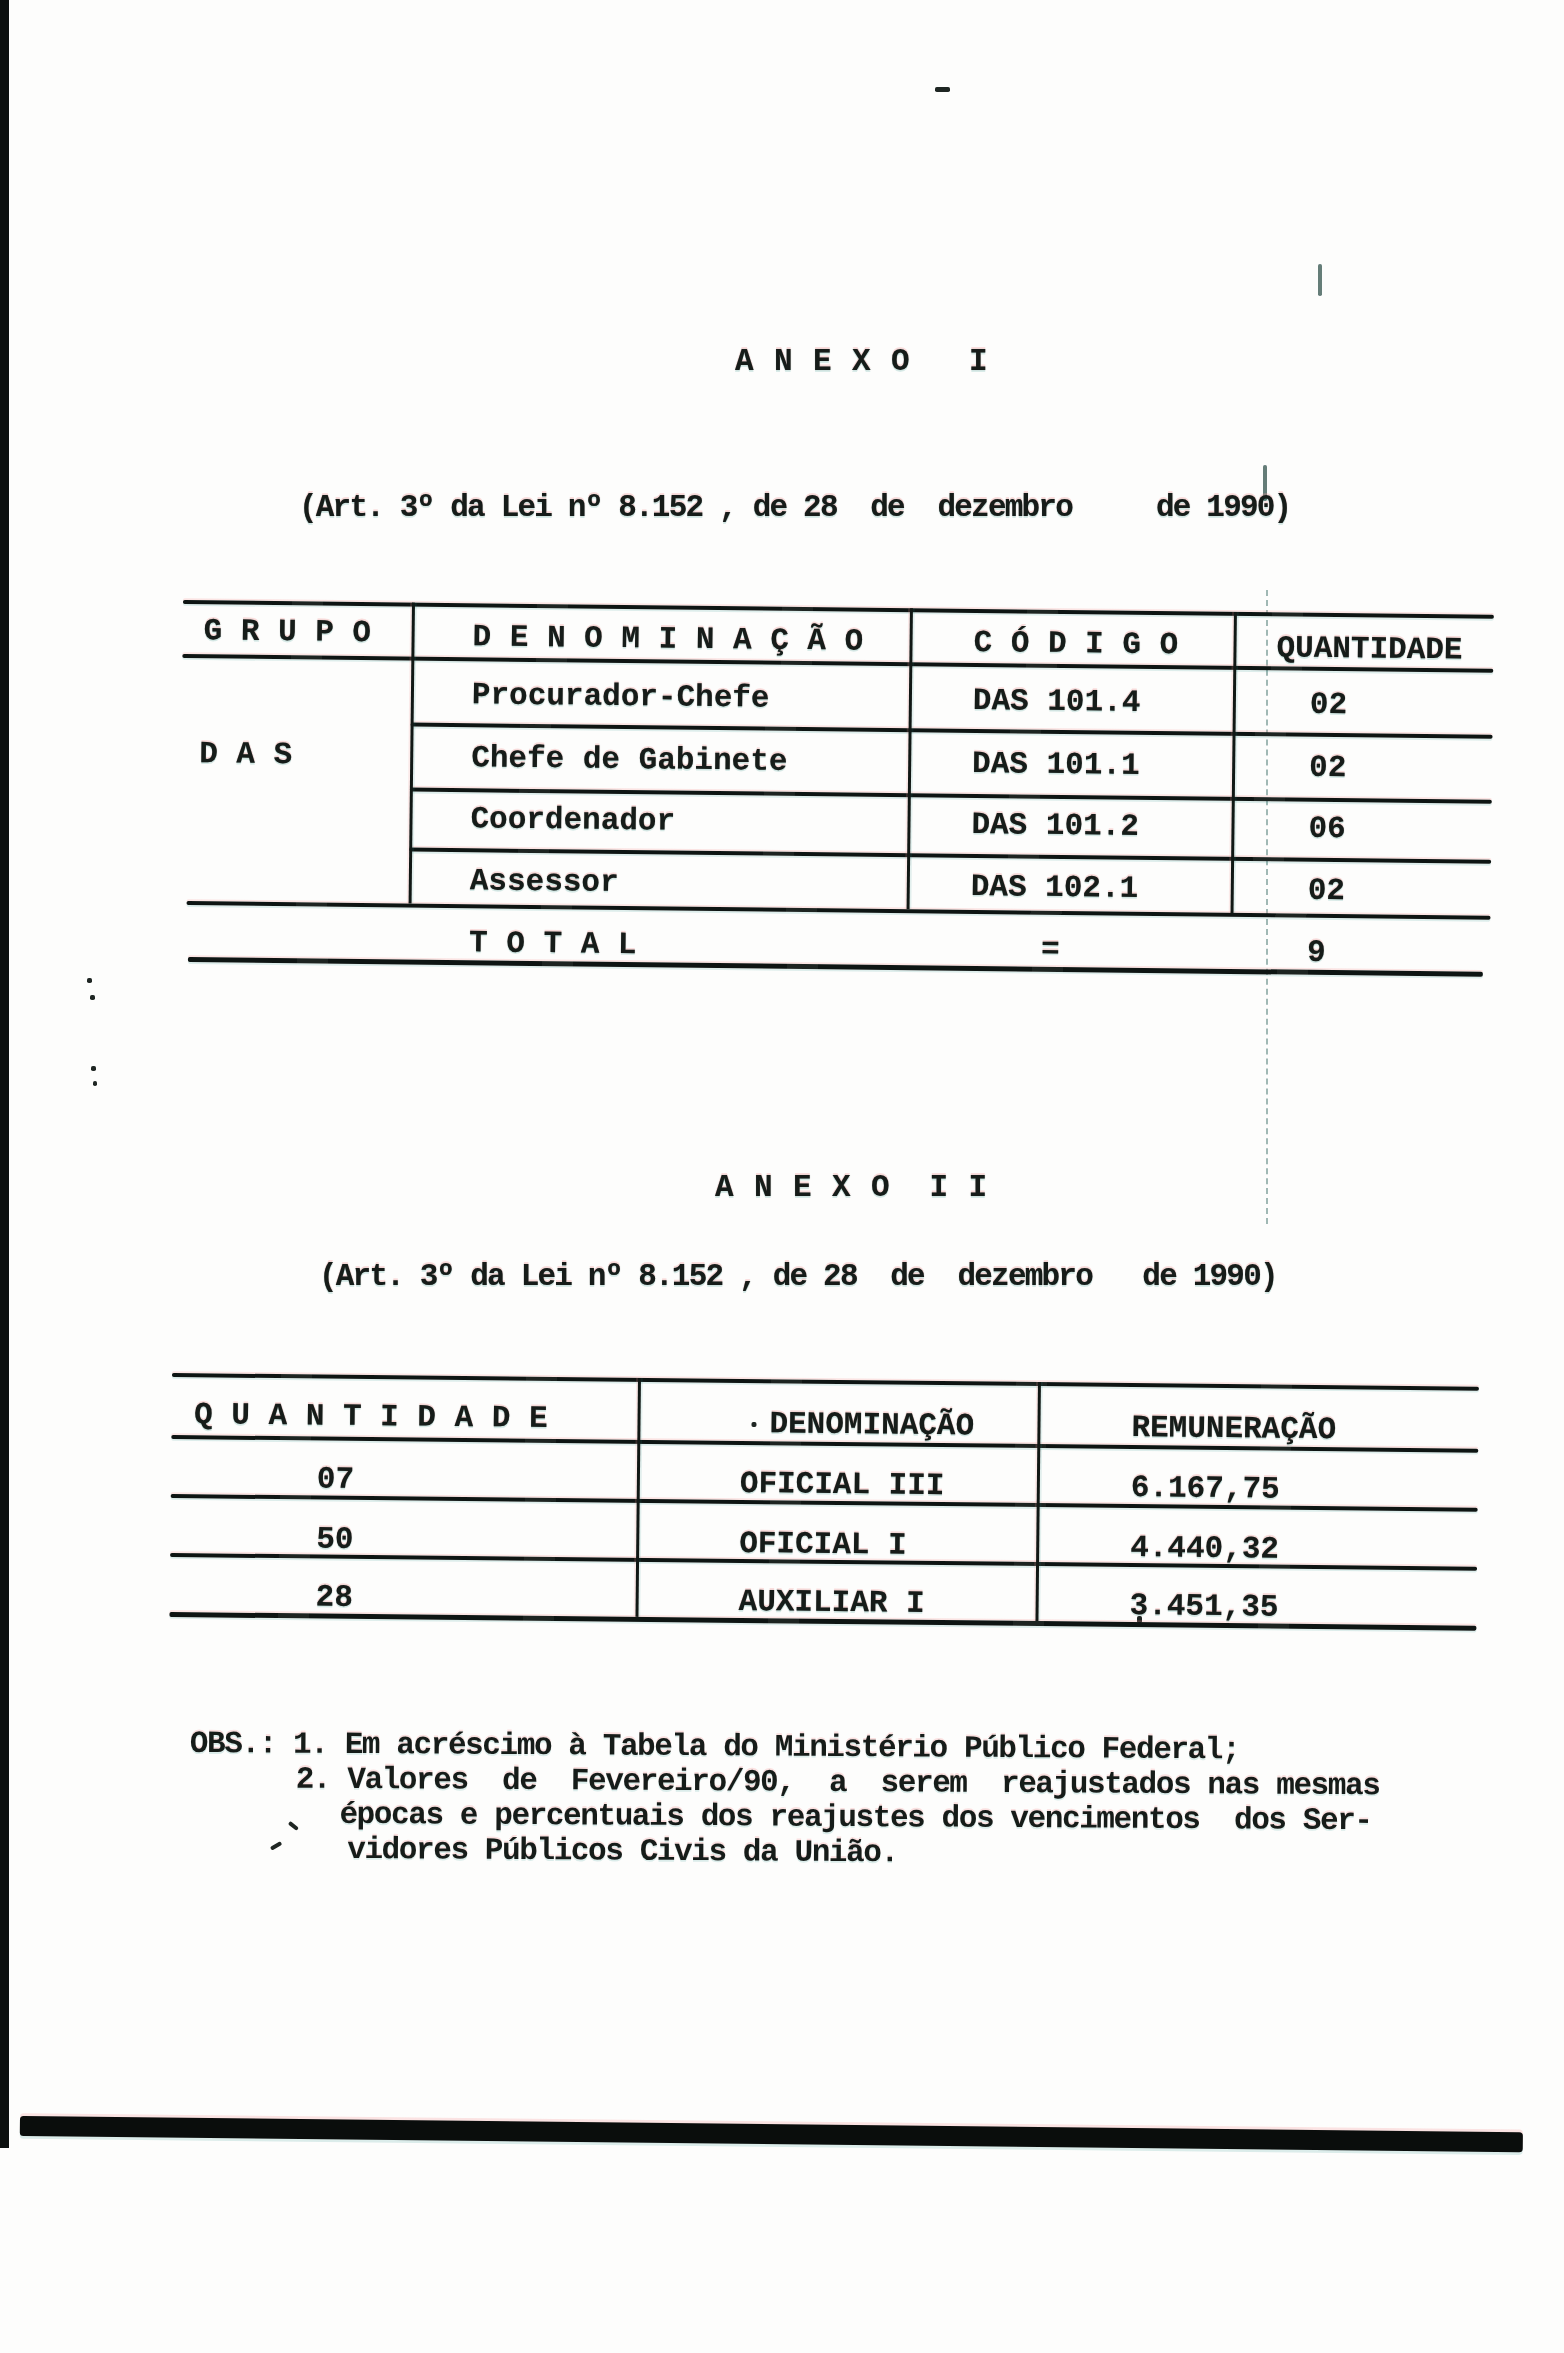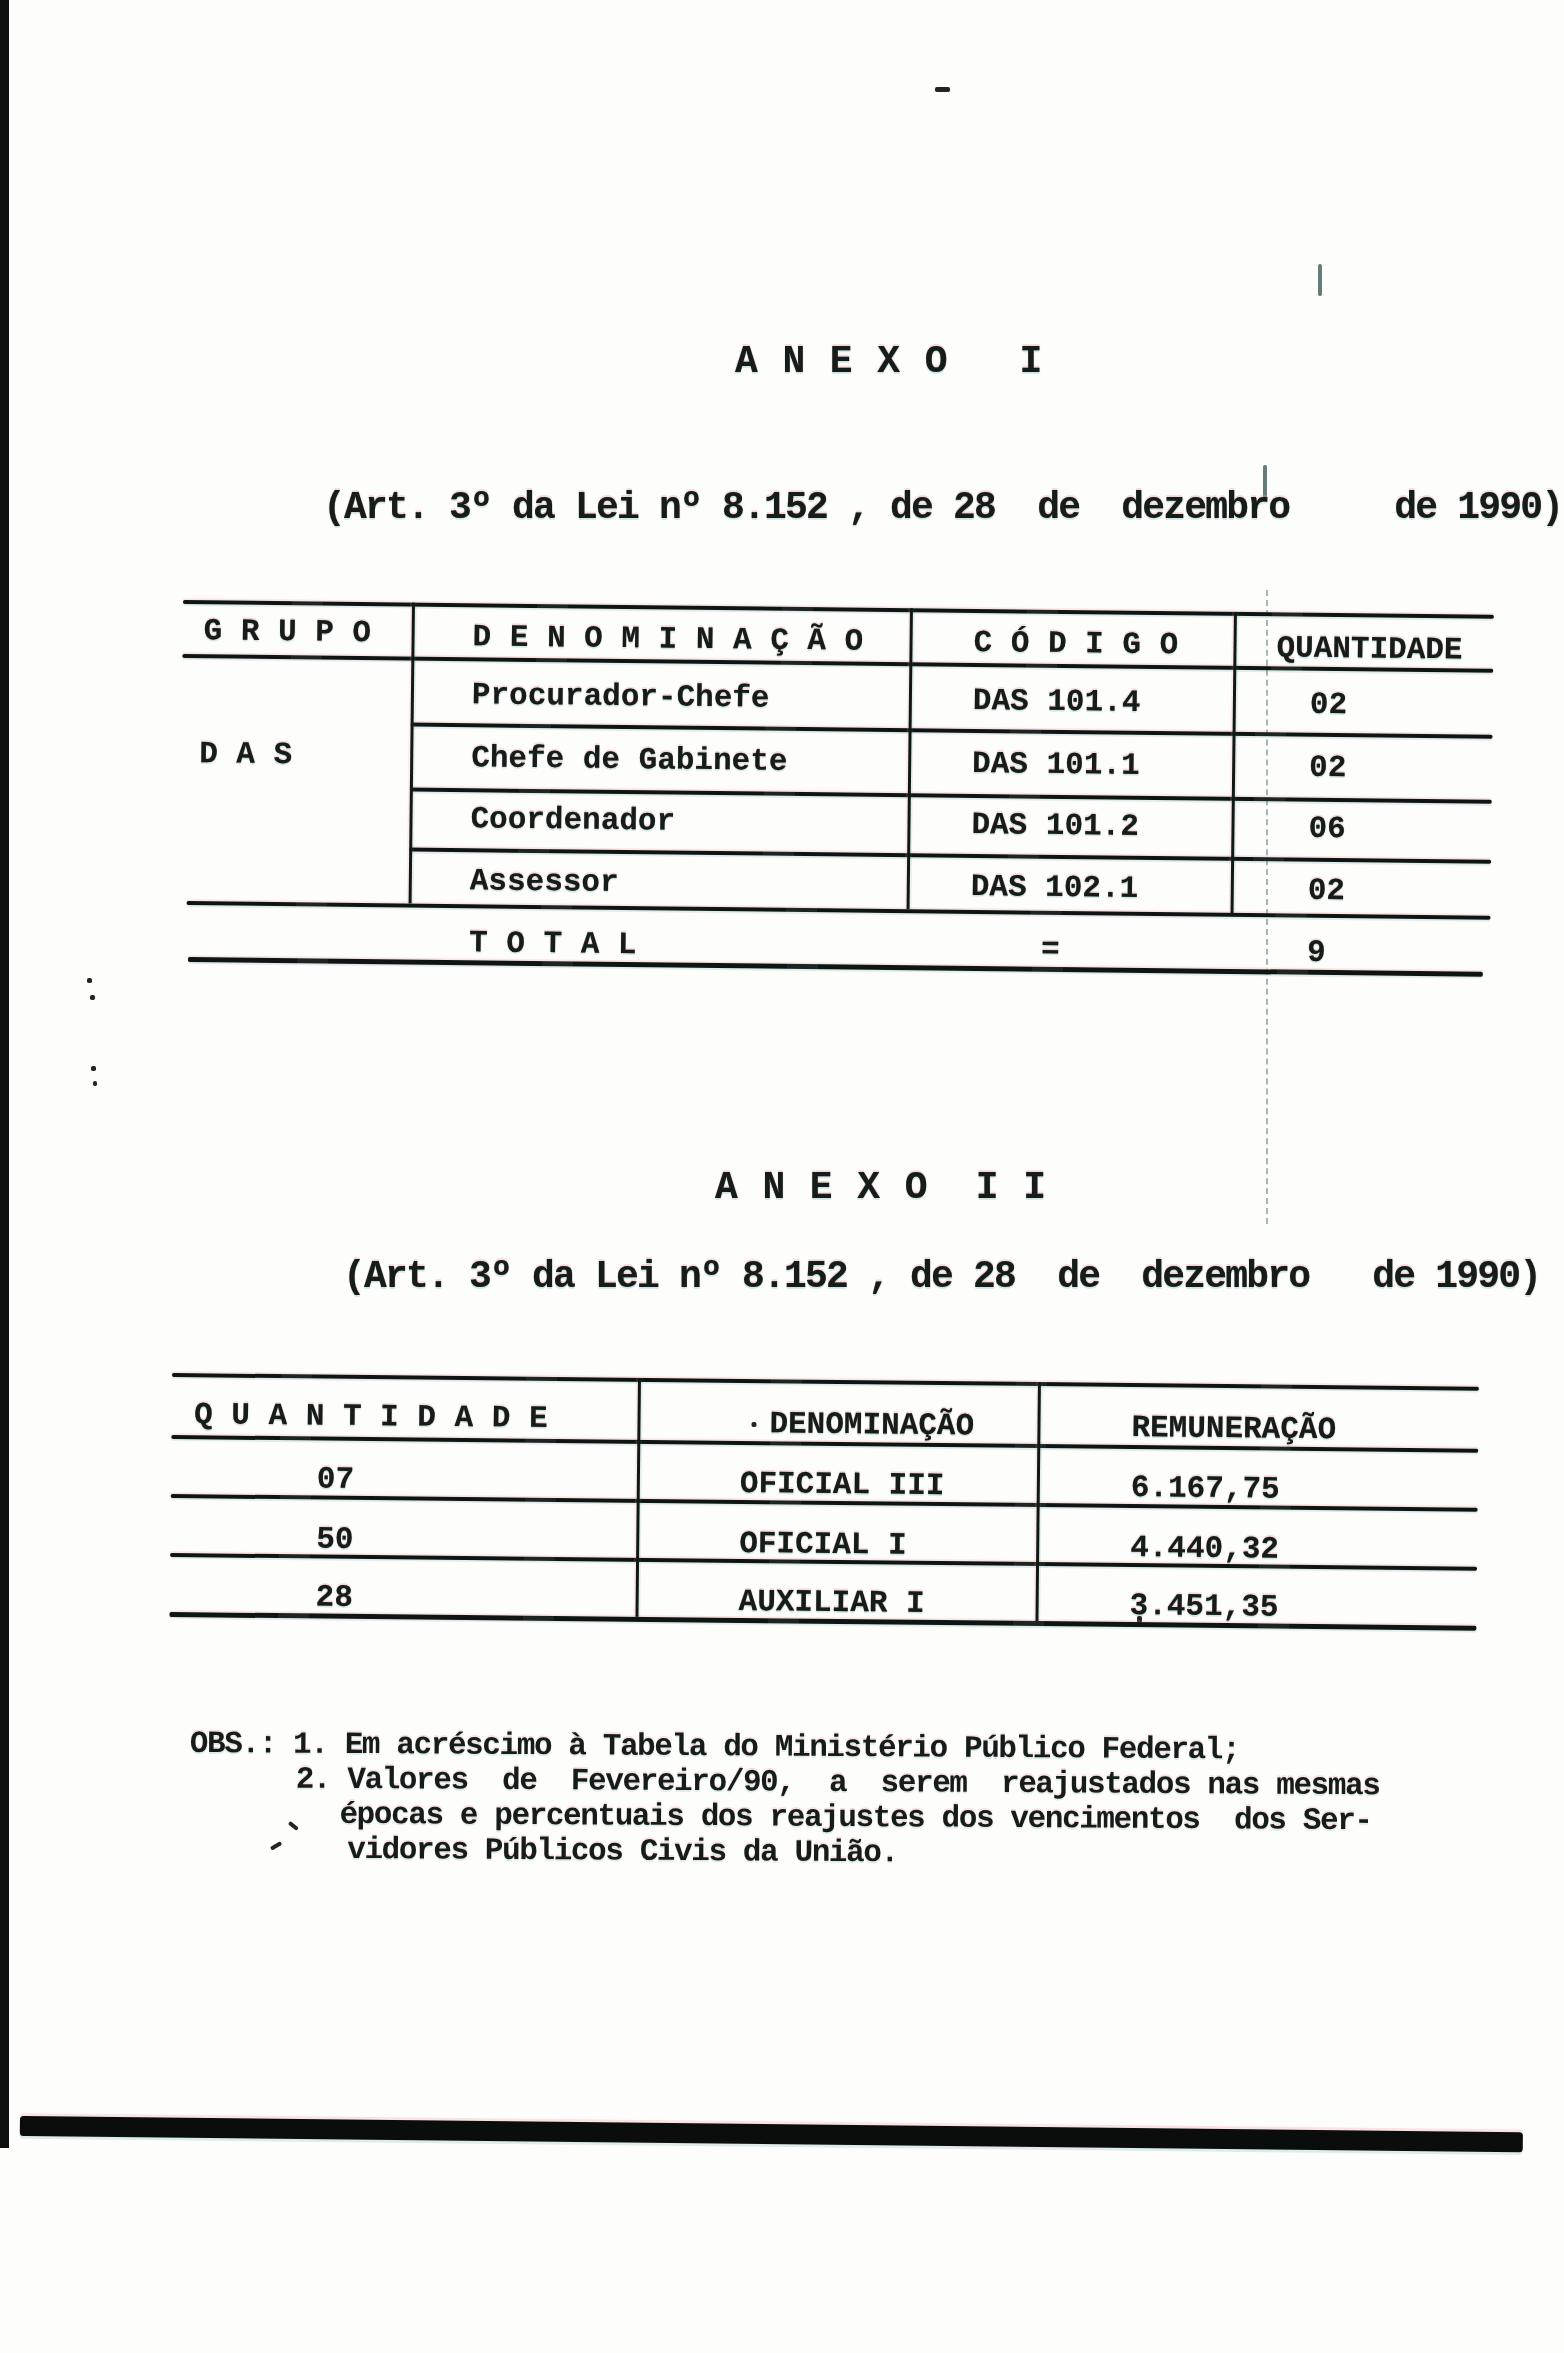--- a/index.html
+++ b/index.html
@@ -9,26 +9,26 @@
     background:#fdfdfc;
     overflow:hidden;
     font-family:"Liberation Mono","DejaVu Sans Mono",monospace;
     font-weight:700;
     color:#161c19;
   }
   
   .line{
     position:absolute;
     height:36px;line-height:36px;
-    font-size:38px;
+    font-size:31px;
     white-space:pre;
     text-shadow:0 -1.8px 0 rgba(246,152,152,.30), 0 1.8px 0 rgba(30,140,132,.16), 0 0 0.9px rgba(20,40,35,.55);
   }
   .t-funcoes{letter-spacing:4.1px;}
-  .t-art{letter-spacing:-1.8px;margin-left:24px;}
+  .t-art{letter-spacing:-1.8px;}
   .t-title{letter-spacing:0.9px;}
   
   .scan-table{position:absolute;transform-origin:0 0;}
   .hrule{
     position:absolute;height:3.6px;border-radius:1.8px;
     background:repeating-linear-gradient(90deg,#0e1513 0 109px,#1d2421 109px 140px,#0e1513 140px 245px);
     box-shadow:0 -1.8px 0 rgba(246,152,152,.24), 0 1.8px 0 rgba(30,140,132,.14);
   }
   .hrule.thick{height:4.5px;}
   .vrule{

